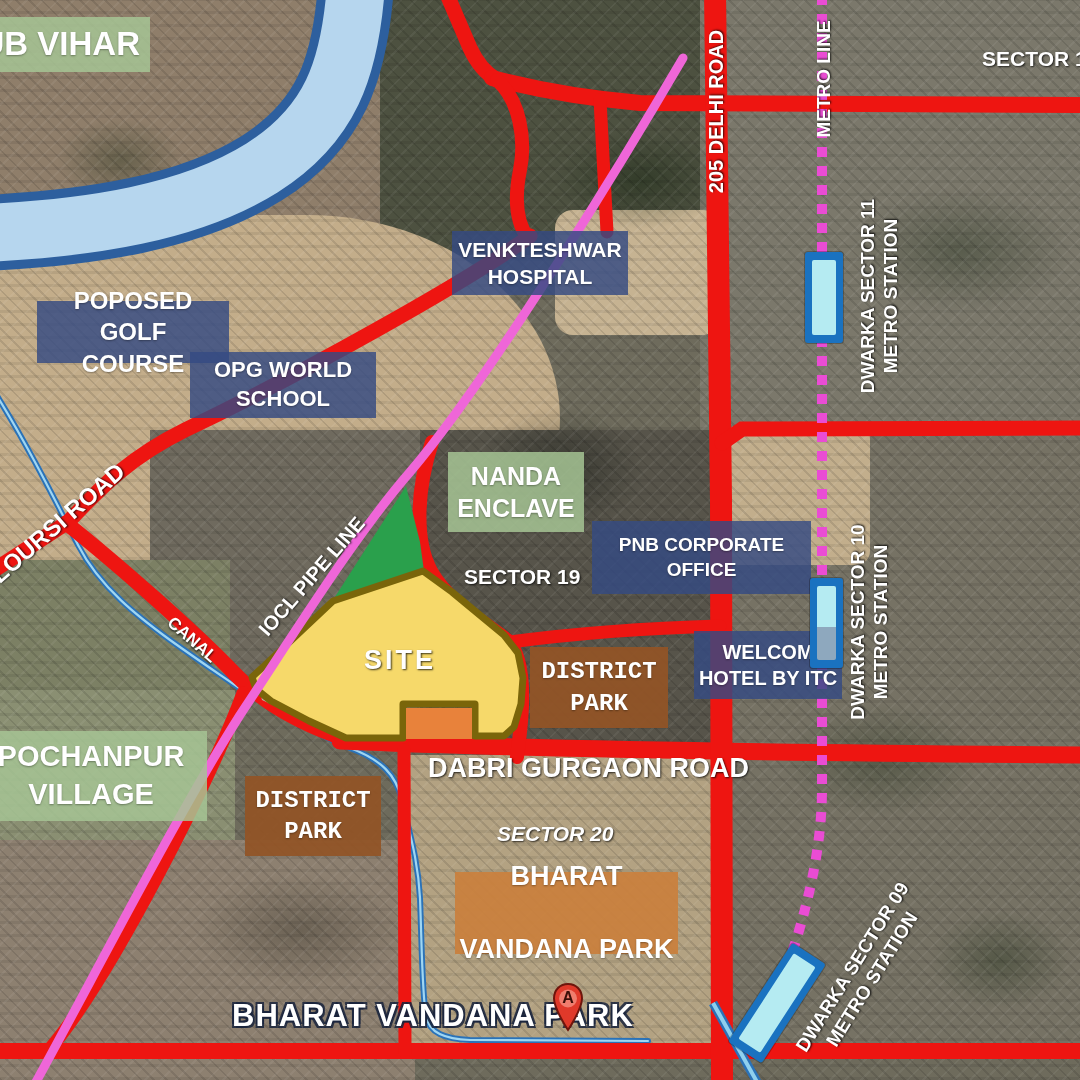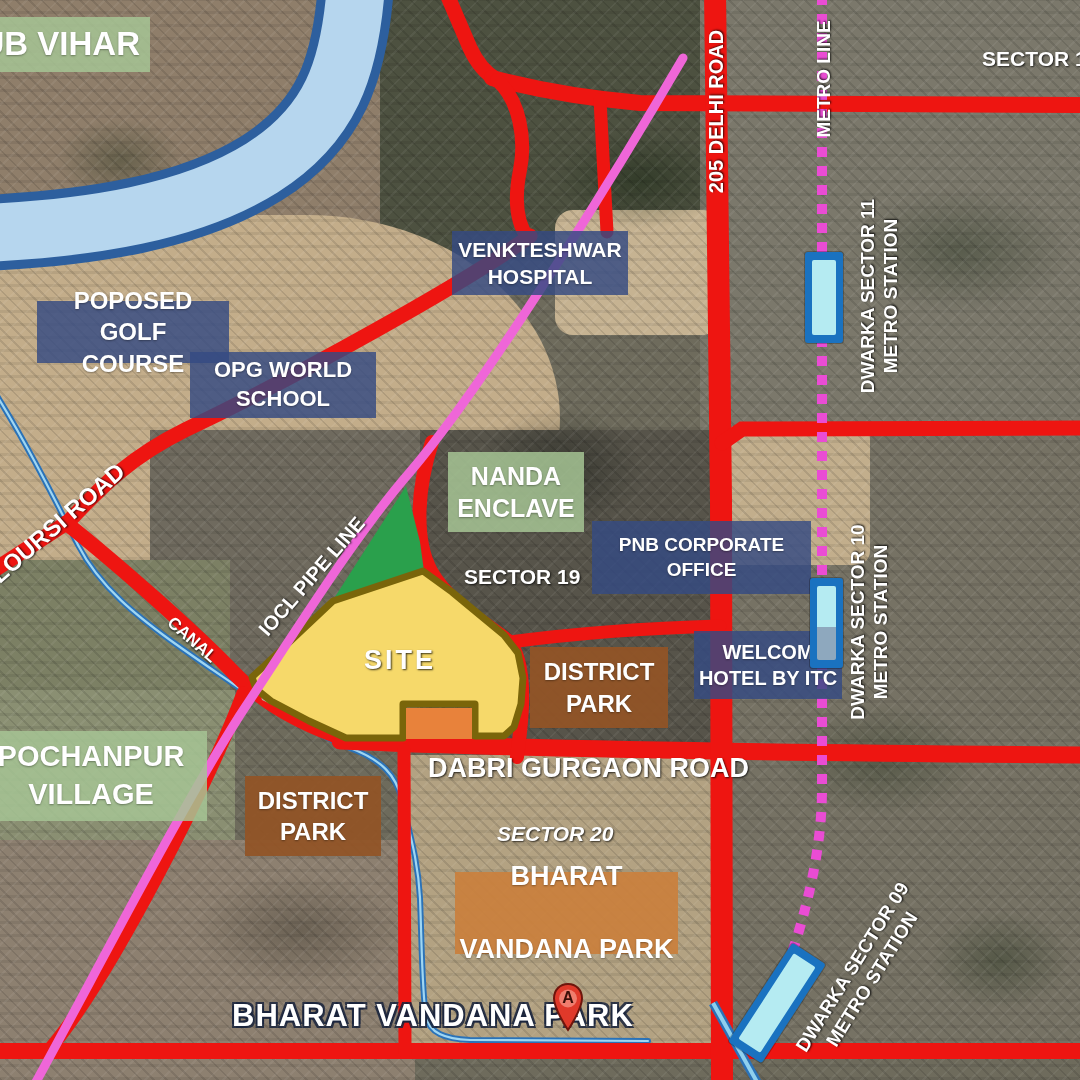--- a/index.html
+++ b/index.html
@@ -24,21 +24,21 @@
       radial-gradient(100px 70px at 1000px 960px, rgba(22,38,16,.35), transparent 70%);
   }
   
   #vector{position:absolute;left:0;top:0;}
   
   .box-label{position:absolute;display:flex;flex-direction:column;justify-content:center;
     text-align:center;color:#fff;font-weight:bold;line-height:1.3;
     text-shadow:0 1px 2px rgba(0,0,0,.35);}
   .lbl-blue{background:rgba(52,74,130,.82);}
   .lbl-green{background:rgba(166,196,148,.85);}
-  .lbl-brown{background:rgba(146,84,38,.94);}
+  .lbl-brown{background:rgba(146,84,38,.94);font-family:Liberation Mono, monospace;}
   .lbl-orange{background:rgba(201,129,62,.95);gap:37px;}
   .map-text{position:absolute;color:#fff;font-weight:bold;white-space:nowrap;
     text-shadow:1px 1px 2px rgba(0,0,0,.75);}
   .rot{transform-origin:center center;text-align:center;}
   .station{position:absolute;background:#1a72c0;border-radius:3px;
     box-shadow:0 0 0 1px rgba(0,0,0,.25);}
   .station .inner{position:absolute;left:7px;top:8px;right:7px;bottom:8px;
     background:#b5ebf2;border-radius:2px;}
   .station.half .inner{background:linear-gradient(#b5ebf2 0 55%, #8ea8be 55% 100%);}
   #pin{position:absolute;}

